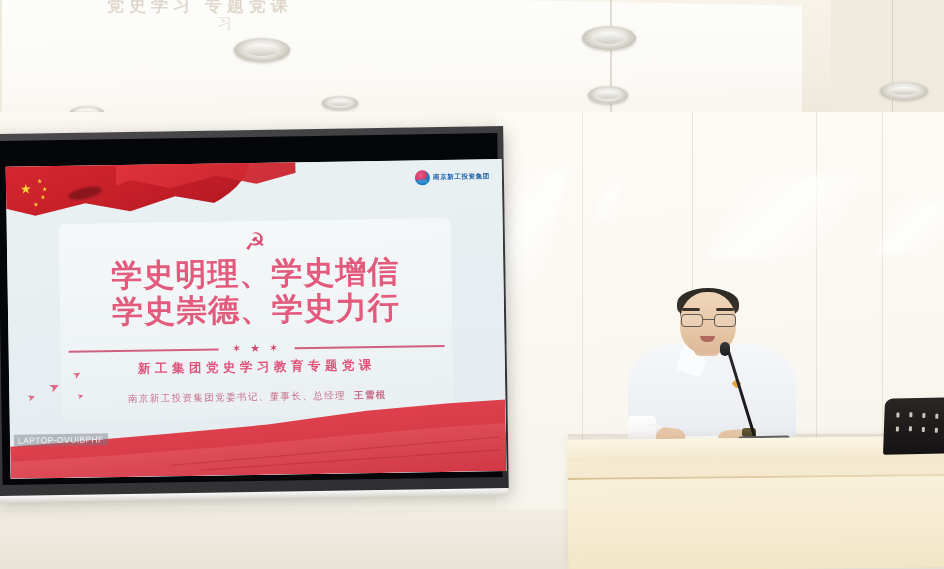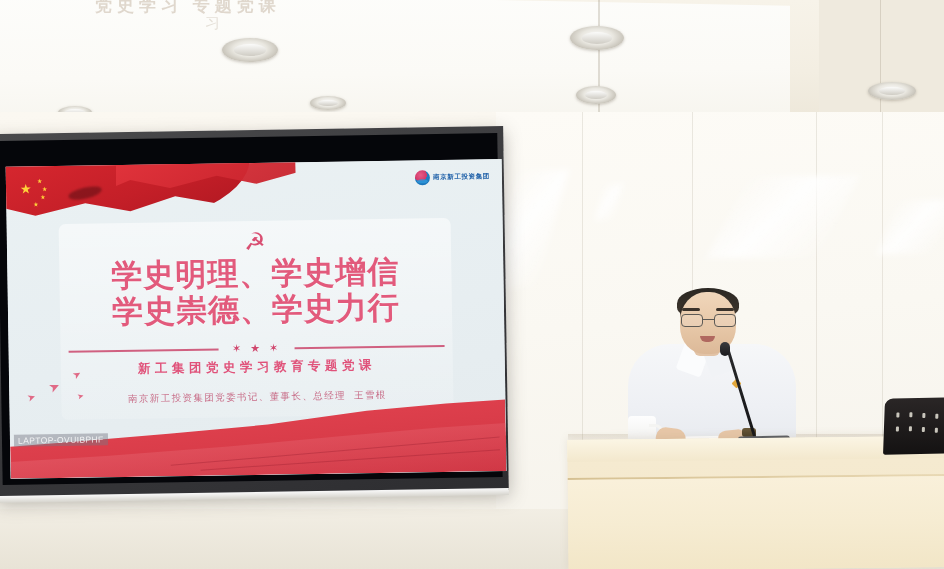--- a/index.html
+++ b/index.html
@@ -5,21 +5,21 @@
   * { margin:0; padding:0; box-sizing:border-box; }
   html,body {
     width:944px; height:569px; overflow:hidden;
     font-family:"Liberation Sans", sans-serif;
     background:#efeade;
   }
   #scene { position:relative; width:944px; height:569px; overflow:hidden; }
 
   
   .ceiling{
-    position:absolute; left:0; top:0; width:819px; height:130px;
+    position:absolute; left:12px; top:0; width:819px; height:130px;
     background:linear-gradient(180deg,#f7f3e9 0%,#f3eee2 55%,#ece6d8 100%);
   }
   .ceiling-left-panel{
     position:absolute; left:-10px; top:-2px; width:800px; height:122px;
     background:linear-gradient(178deg,#fdfdfb 0%,#fbfaf6 60%,#f6f4ed 100%);
     transform:skewY(1.1deg);
   }
   .ceiling-seam{
     position:absolute; background:rgba(160,150,130,.30); 
   }
@@ -153,21 +153,21 @@
   .subtitle{
     position:absolute; left:0; right:0; top:196px; text-align:center;
     color:#e0527a; font-family:"DejaVu Sans", sans-serif;
     font-weight:bold; font-size:12.5px; letter-spacing:4.5px;
   }
   .presenter{
     position:absolute; left:0; right:0; top:228px; text-align:center;
     color:#c86d88; font-family:"DejaVu Sans", sans-serif;
     font-size:9.5px; letter-spacing:1.4px;
   }
-  .presenter .nm{ margin-left:8px; }
+  .presenter .nm{ margin-left:8px;font-weight:bold; }
 
   .logo{
     position:absolute; right:12px; top:10px; display:flex; align-items:center; gap:3px;
   }
   .logo-mark{
     width:15px; height:15px; border-radius:50%;
     background:radial-gradient(circle at 38% 32%, #e85a86 0%, #d03a6a 44%, #1f7fc4 46%, #1a6db0 100%);
     position:relative;
   }
   .logo-mark:after{

